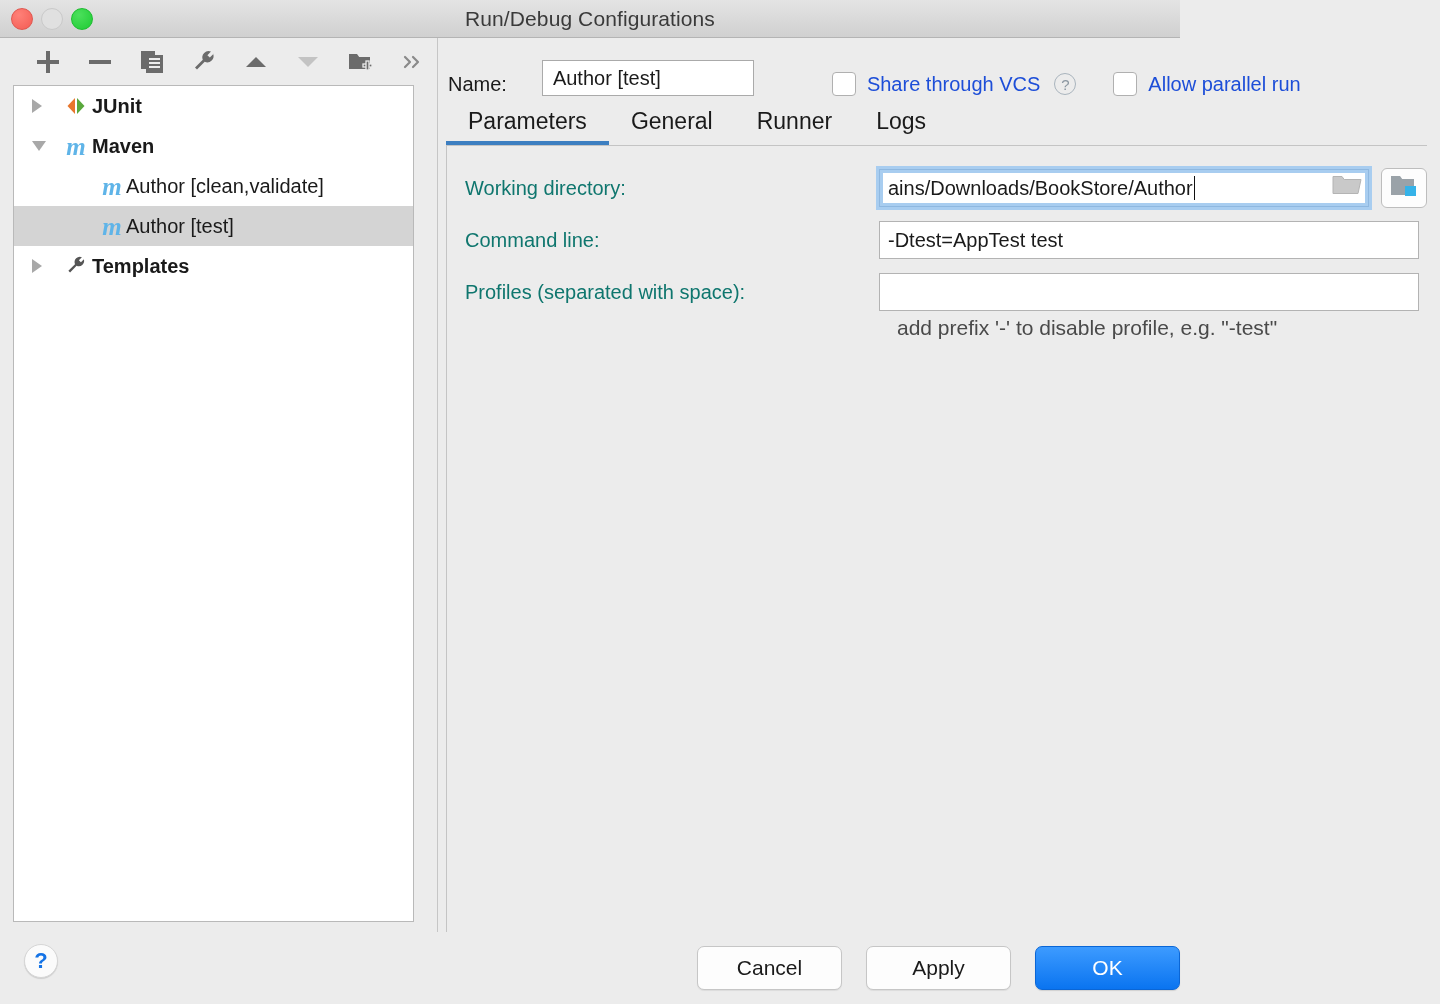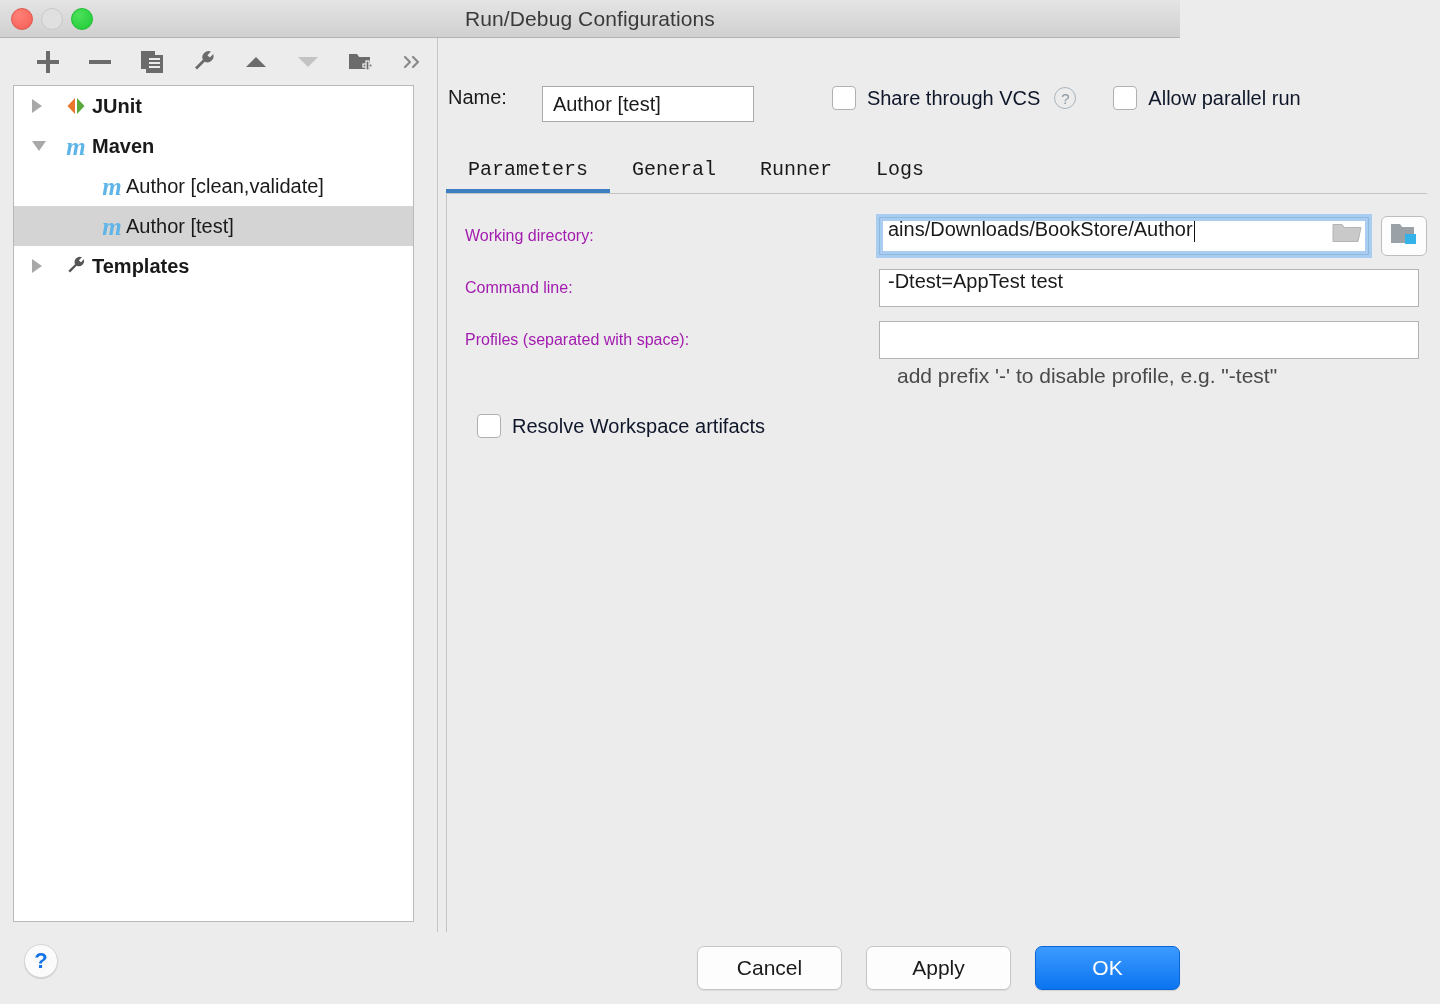--- a/index.html
+++ b/index.html
@@ -97,23 +97,22 @@
   }
 
   
   #right-panel {
     flex: 1 1 auto; position: relative;
     display: flex; flex-direction: column;
     padding-left: 0px;
   }
   #name-row {
     height: 58px; flex: 0 0 58px;
-    display: flex; align-items: flex-start;
+    display: flex; align-items: flex-end;
     padding-left: 8px;
-    margin-top: 48px;
   }
   .field-label { font-size: 20px; color: #1a1a1a; }
   #name-label { margin-left: 2px; }
   #name-input {
     margin-left: 35px;
     width: 212px; height: 36px;
     background: #fff;
     border: 1px solid #aaa;
     font-size: 20px; color: #1a1a1a;
     padding: 0 10px;
@@ -122,42 +121,41 @@
     outline: none;
   }
   .cb-wrap { display: flex; align-items: center; }
   .checkbox {
     width: 24px; height: 24px;
     background: #fff;
     border: 1px solid #b0b0b0;
     border-radius: 4px;
     box-sizing: border-box;
   }
-  .cb-label { font-size: 20px; color: #0f172a; margin-left: 11px; white-space: nowrap; }
+  .cb-label { font-size: 20px; color: #1d4ed8; margin-left: 11px; white-space: nowrap; }
   .help-circle {
     width: 22px; height: 22px; border-radius: 50%;
     border: 1px solid #a9b4bd; color: #8b97a1;
     font-size: 15px; display: flex; align-items: center; justify-content: center;
     margin-left: 14px; box-sizing: border-box;
   }
 
   
   #tabs {
     flex: 0 0 49px; height: 49px;
     display: flex; align-items: flex-end;
     padding-left: 8px;
     position: relative;
   }
   .tab {
     height: 47px;
     display: flex; align-items: center;
     padding: 0 22px;
-    font-size: 20px; color: #1a1a1a;
-    position: relative;
-    font-family: Liberation Mono, monospace;
+    font-size: 23px; color: #1a1a1a;
+    position: relative;
   }
   .tab.active::after {
     content: ""; position: absolute;
     left: 0; right: 0; bottom: 0; height: 4px;
     background: #3d7fc1;
   }
 
   
   #content {
     flex: 1 1 auto;
@@ -167,28 +165,28 @@
     background: #ececec;
     position: relative;
     overflow: hidden;
   }
   #form { padding: 16px 0 0 0; }
   .form-row { display: flex; align-items: center; height: 52px; }
   .form-row .lbl {
     width: 432px; flex: 0 0 432px;
     padding-left: 18px;
     box-sizing: border-box;
-    font-size: 16px; color: #a21caf;
+    font-size: 20px; color: #0f766e;
   }
   .txtfield {
     height: 38px;
     background: #fff;
     border: 1px solid #b3b3b3;
     box-sizing: border-box;
-    display: flex; 
+    display: flex; align-items: center;
     font-size: 20px; color: #1a1a1a;
     padding: 0 8px;
     font-family: "Liberation Sans", sans-serif;
     position: relative;
   }
   .txtfield.focused {
     border: 1px solid #8fb8e0;
     outline: 3px solid #a8cdf0;
     outline-offset: -4px;
     box-shadow: 0 0 0 3px #a8cdf0;
@@ -460,24 +458,20 @@
 
           <div class="form-row">
             <span class="lbl">Profiles (separated with space):</span>
             <div class="txtfield" id="prof-field">
               <span></span>
             </div>
           </div>
 
           <div class="hint">add prefix '-' to disable profile, e.g. "-test"</div>
 
-          <div id="resolve-row">
-            <span class="checkbox"></span>
-            <span class="cb-label">Resolve Workspace artifacts</span>
-          </div>
 
         </div>
       </div>
     </div>
   </div>
 
   <div id="footer">
     <div id="help-btn">?</div>
     <div id="footer-btns">
       <div class="btn plain">Cancel</div>

